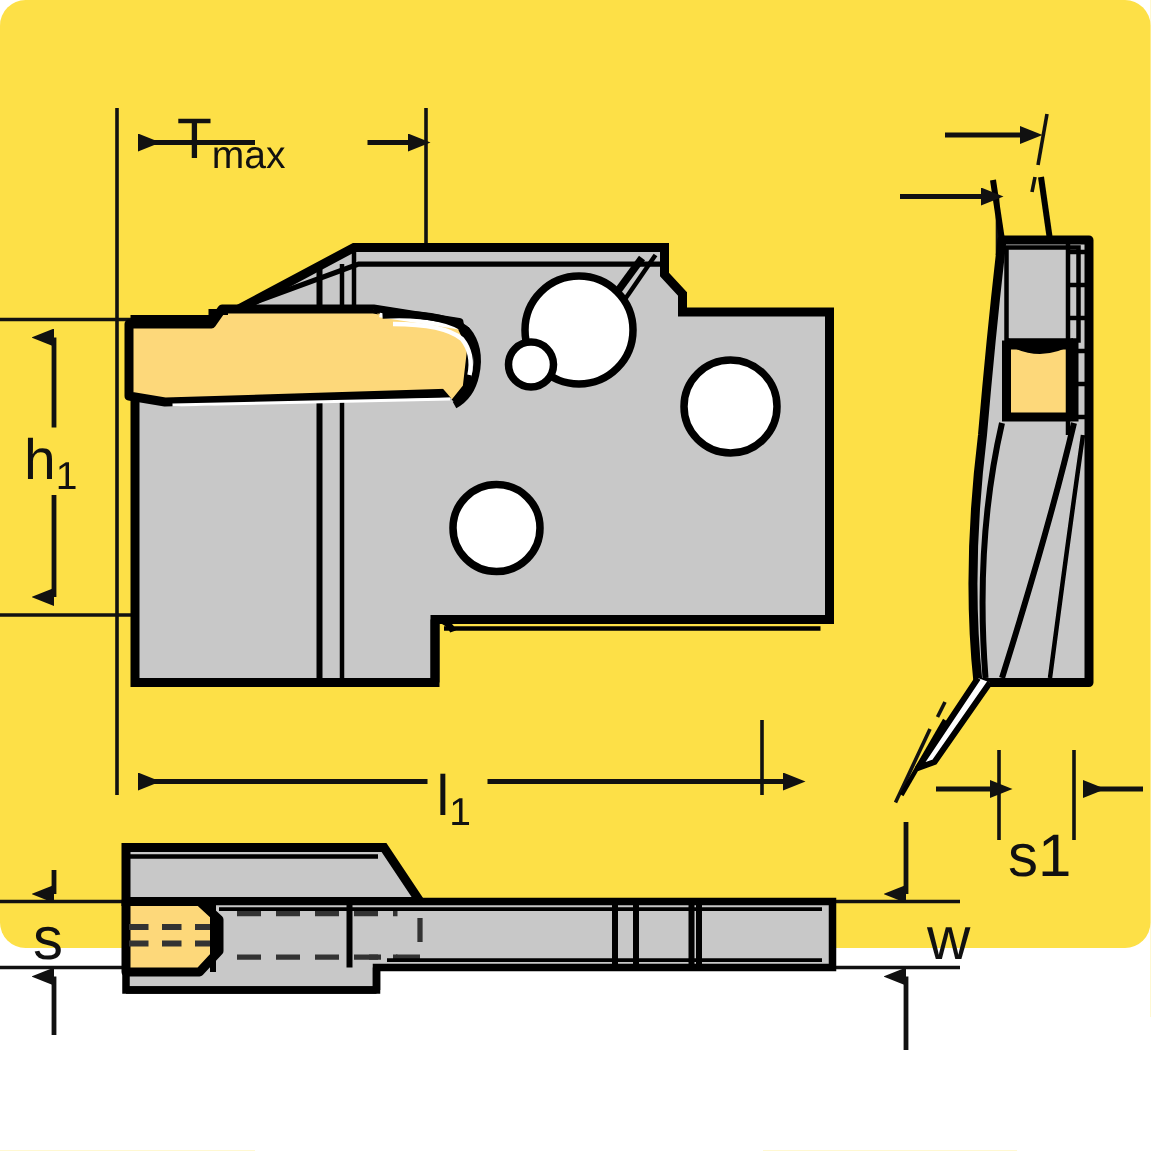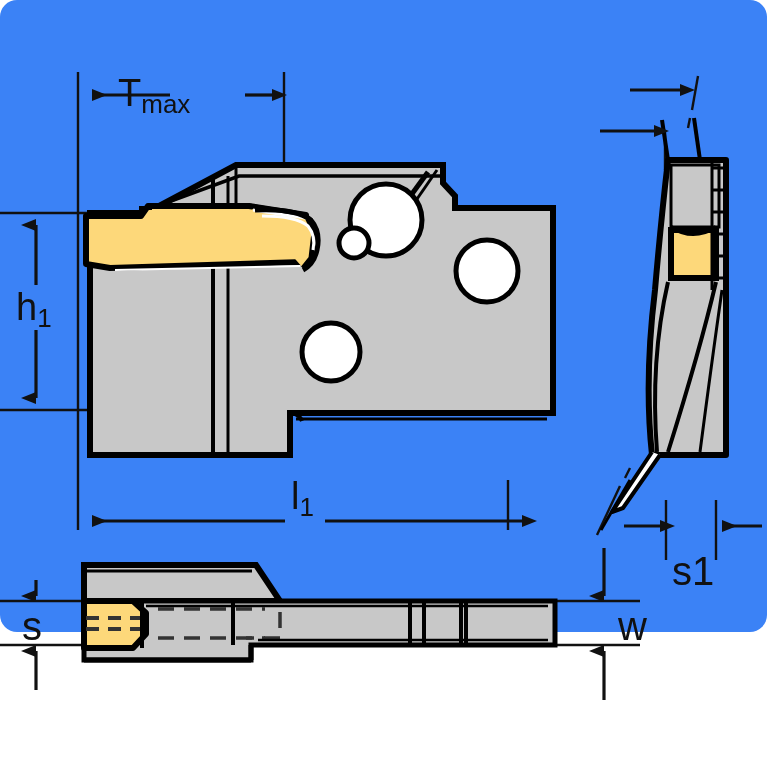--- a/index.html
+++ b/index.html
@@ -2,21 +2,21 @@
 <html><head>
 <meta charset="utf-8">
 <title>Tool Dimension Drawing</title>
 <style>
   html,body{margin:0;padding:0;background:#ffffff;}
   body{
     width:767px;height:767px;overflow:hidden;
     font-family:"Liberation Sans", sans-serif;
     color:#111111;
   }
-  #stage{position:relative;width:767px;height:632px;background:#3b82f6;border-radius:17px;}
+  #stage{position:relative;width:767px;height:632px;background:#fde047;border-radius:17px;}
   svg#drawing{position:absolute;left:0;top:0;width:767px;height:767px;display:block;}
 
   .dimlabel{
     position:absolute;
     font-family:"Liberation Sans", sans-serif;
     color:#111111;
     white-space:nowrap;
     line-height:1;
     user-select:none;
   }
@@ -227,21 +227,21 @@
   </svg>
 
   <div class="dimlabel big" style="left:118px;top:74px;">
     <span>T</span><span class="sub">max</span>
   </div>
 
   <div class="dimlabel big" style="left:16px;top:288px;text-align:center;">
     <span>h</span><span class="sub">1</span>
   </div>
 
-  <div class="dimlabel big" style="left:291px;top:477px;">
+  <div class="dimlabel big" style="left:291px;top:512px;">
     <span>l</span><span class="sub">1</span>
   </div>
 
 
 
   <div class="dimlabel mid" style="left:672px;top:551px;">s1</div>
 
   <div class="dimlabel mid" style="left:22px;top:606px;">s</div>
 
   <div class="dimlabel mid" style="left:618px;top:606px;">w</div>

